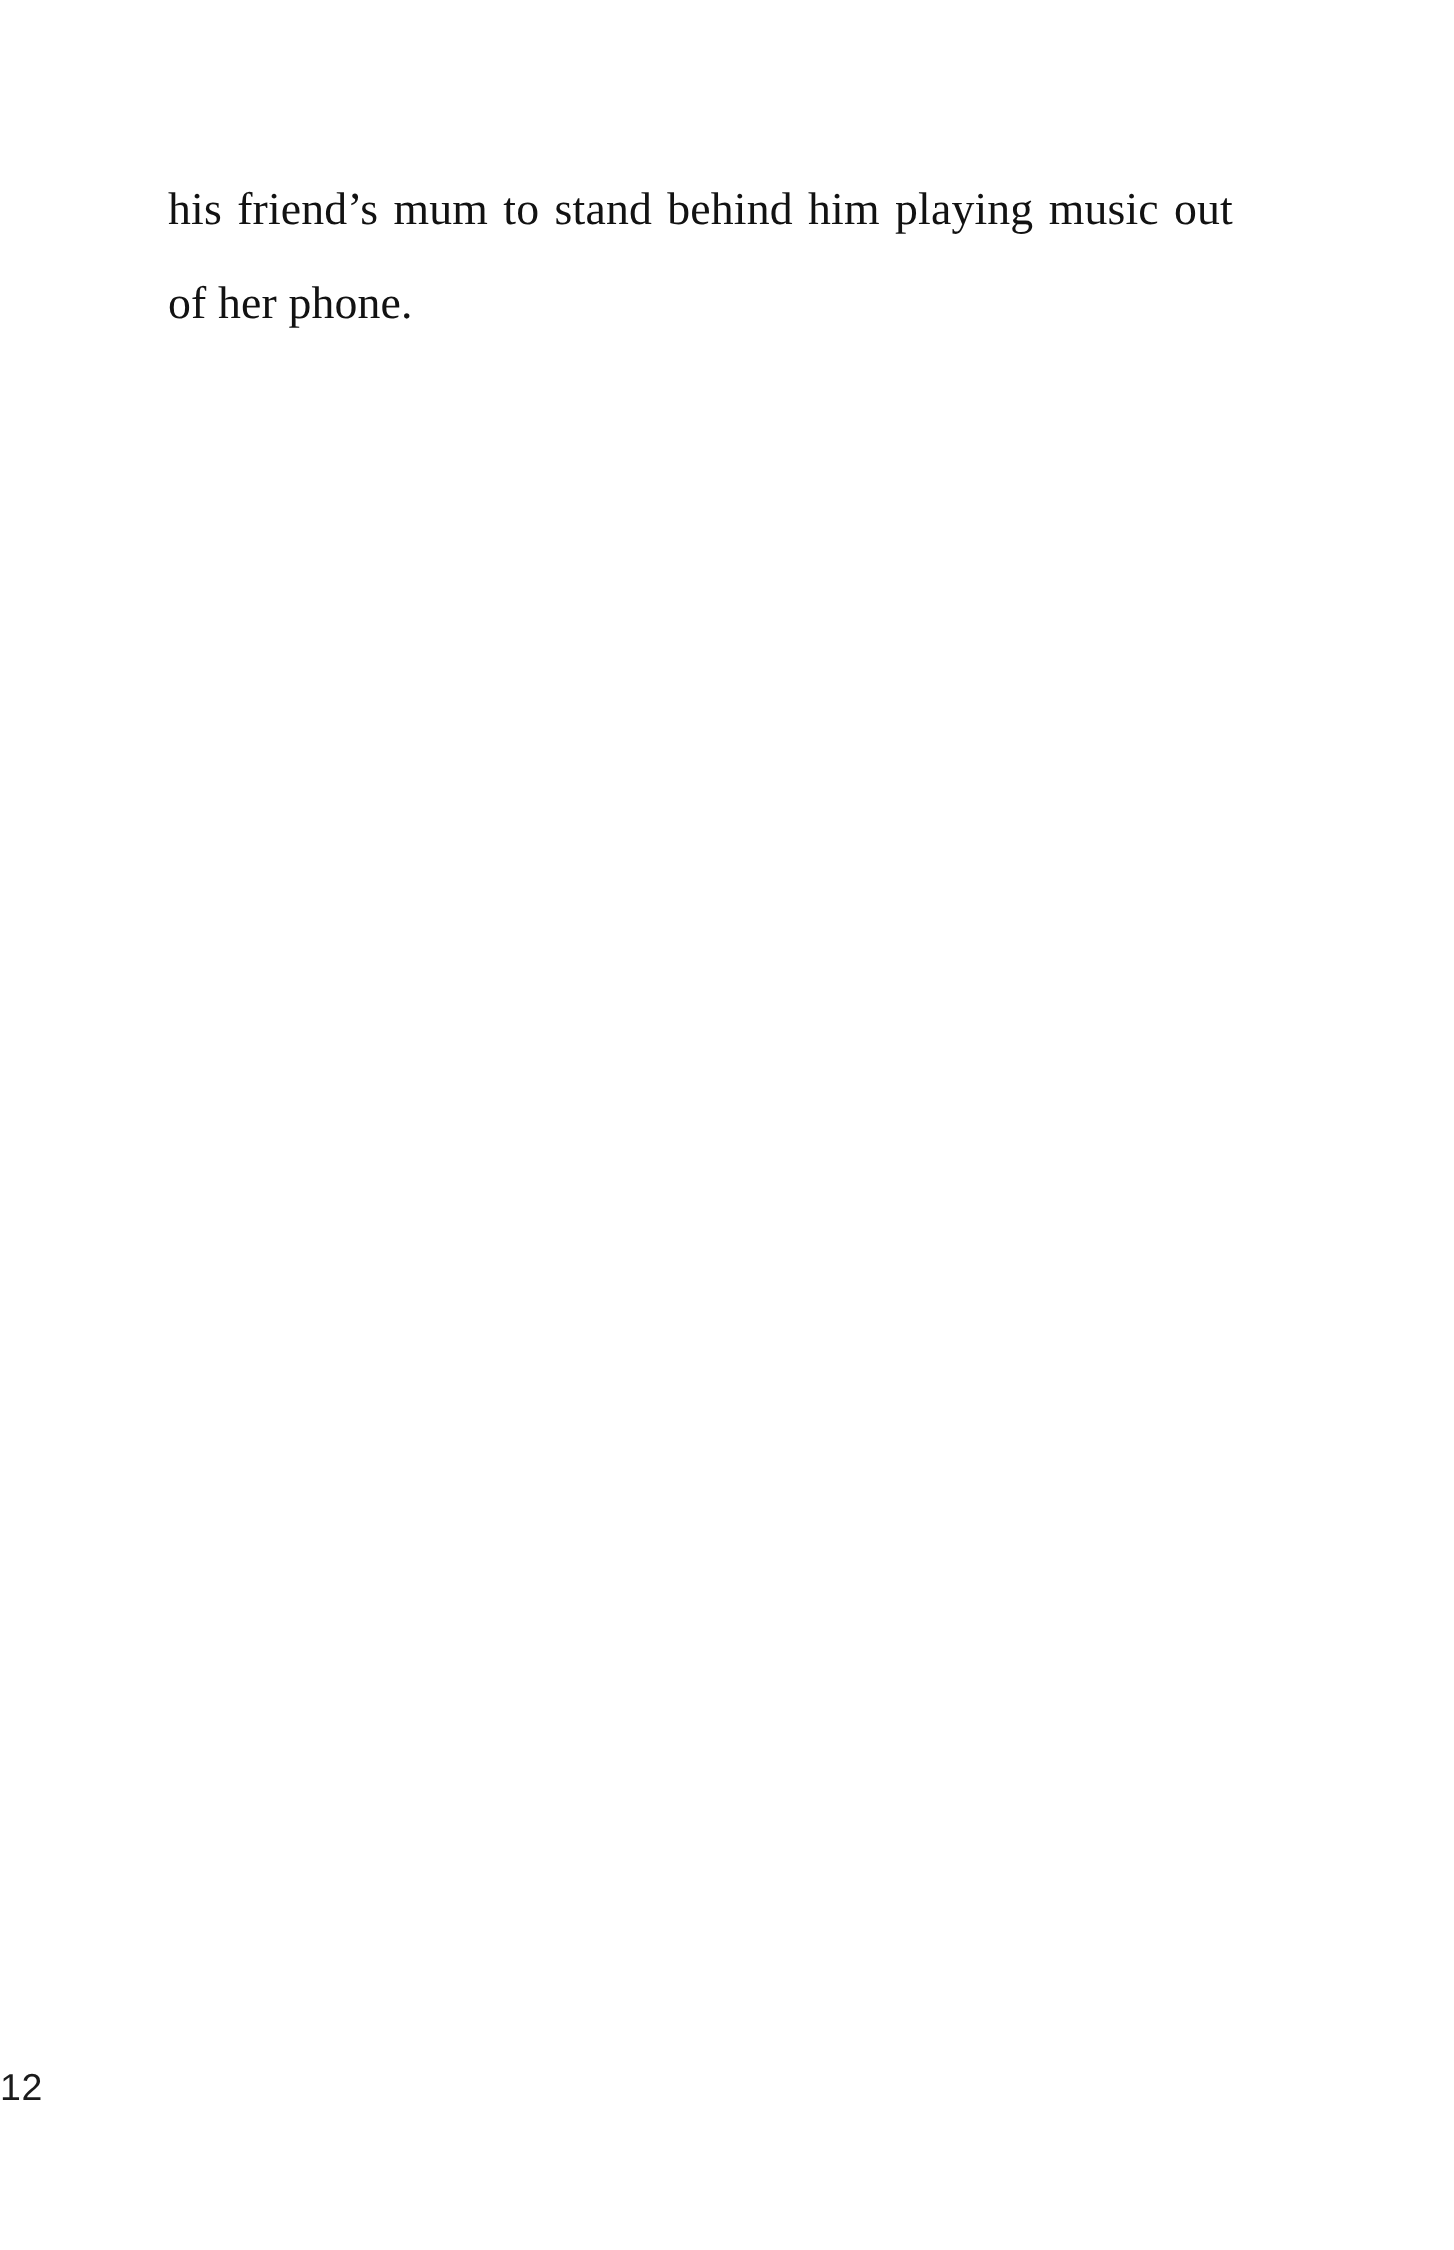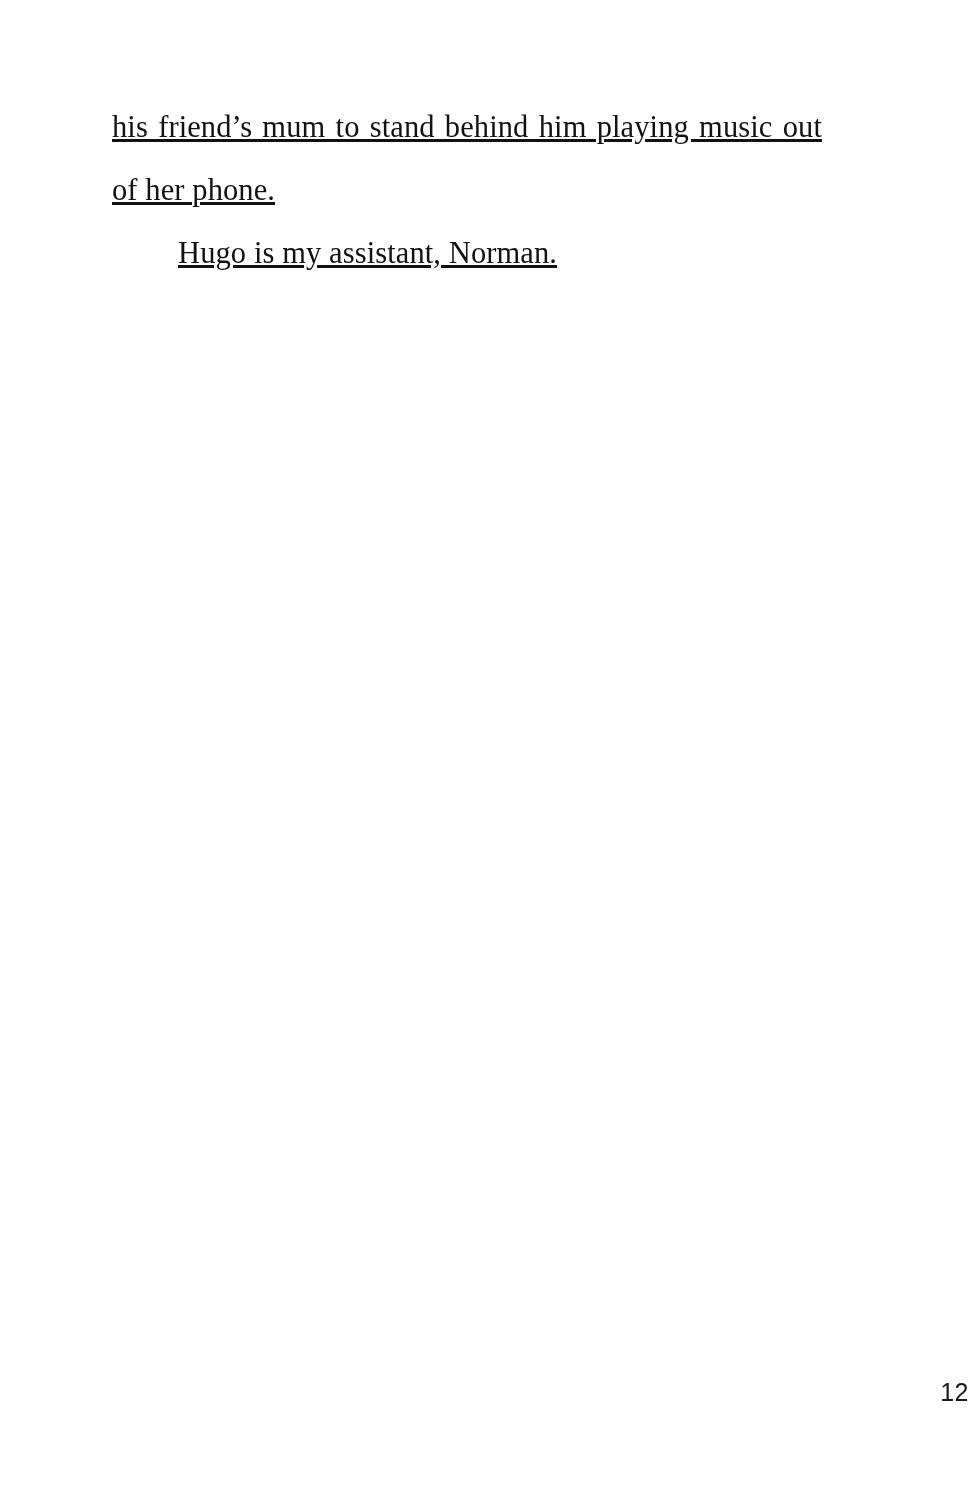--- a/index.html
+++ b/index.html
@@ -19,23 +19,22 @@
     position: absolute;
     left: 0;
     top: 0;
     width: 969px;
     height: 1500px;
     box-sizing: border-box;
   }
   .text-block {
     position: absolute;
     left: 112px;
-    top: 96px;
+    top: 108px;
     width: 710px;
-    text-decoration: underline;
   }
   .para {
     margin: 0;
     font-size: 30.5px;
     line-height: 63px;
     text-align: justify;
     text-justify: inter-word;
     letter-spacing: 0.1px;
     color: #121212;
   }
@@ -49,32 +48,31 @@
     width: 100%;
   }
   .para.no-stretch::after {
     content: none;
   }
   .folio {
     position: absolute;
     left: 0;
     top: 1378px;
     width: 969px;
-    text-align: right;
+    text-align: left;
     font-size: 25px;
     font-family: "Liberation Sans", sans-serif;
     color: #1a1a1a;
     letter-spacing: 0.5px;
   }
 </style>
 </head>
 <body>
 
 <div class="page">
 
   <div class="text-block">
     <p class="para no-stretch">his friend’s mum to stand behind him playing music out of her phone.</p>
-    <p class="para indent no-stretch">Hugo is my assistant, Norman.</p>
   </div>
 
   <div class="folio">12</div>
 
 </div>
 
 </body></html>

